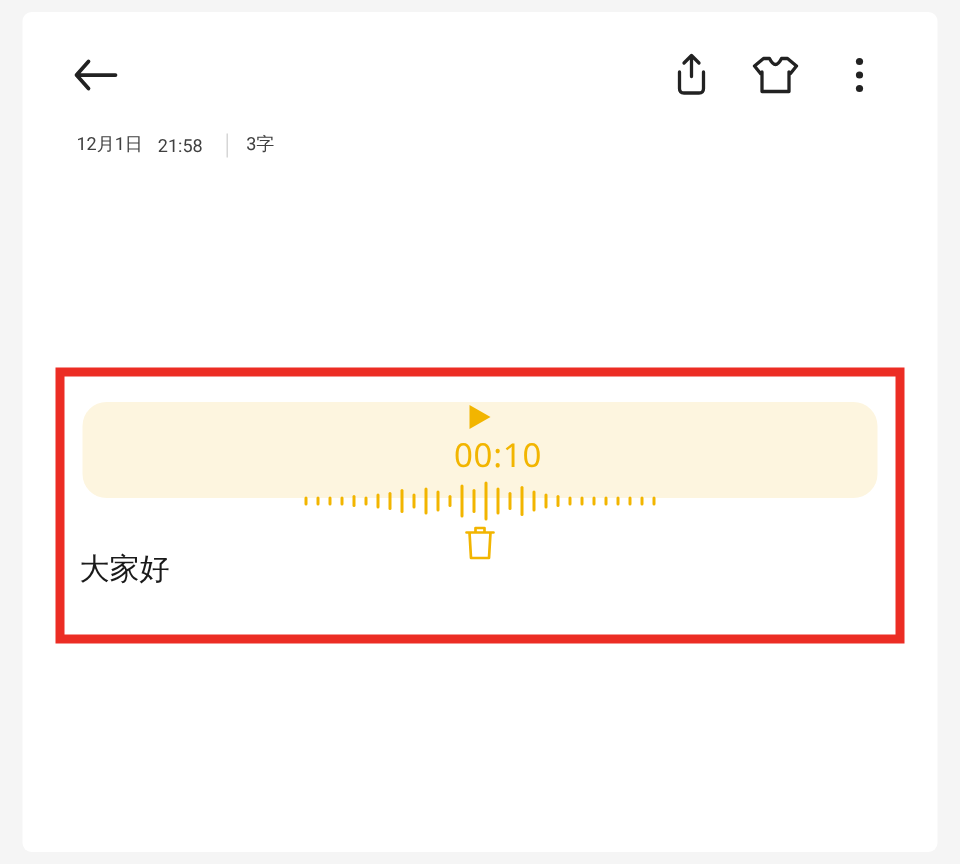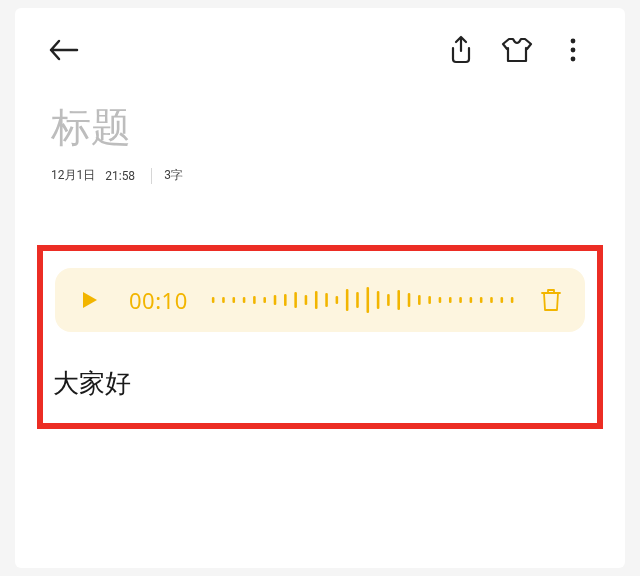--- a/index.html
+++ b/index.html
@@ -73,20 +73,21 @@
       position: absolute;
       left: 40px;
       right: 40px;
       top: 260px;
       height: 64px;
       background: #fdf5df;
       border-radius: 16px;
       display: flex;
       align-items: center;
       padding: 0 20px;
+      flex-direction: column;
     }
     .play {
       width: 30px;
       height: 30px;
       display: flex;
       align-items: center;
       justify-content: center;
     }
     .duration {
       color: #f2b500;
@@ -106,21 +107,21 @@
       width: 28px;
       height: 28px;
       display: flex;
       align-items: center;
       justify-content: center;
     }
     .body-text {
       position: absolute;
       left: 38px;
       top: 358px;
-      font-size: 26px;
+      font-size: 20px;
       color: #1a1a1a;
     }
   </style>
 </head>
 <body>
 
 <div class="page">
 
   <div class="header">
     <div class="back">
@@ -142,21 +143,20 @@
     </div>
     <div class="action">
       <svg width="8" height="26" viewBox="0 0 8 26">
         <circle cx="4" cy="4" r="2.4" fill="#222"></circle>
         <circle cx="4" cy="13" r="2.4" fill="#222"></circle>
         <circle cx="4" cy="22" r="2.4" fill="#222"></circle>
       </svg>
     </div>
   </div>
 
-  <div class="title">标题</div>
 
   <div class="meta">
     <span>12月1日</span>
     <span style="width:10px"></span>
     <span>21:58</span>
     <span class="div"></span>
     <span>3字</span>
   </div>
 
   <div class="audio-card">

